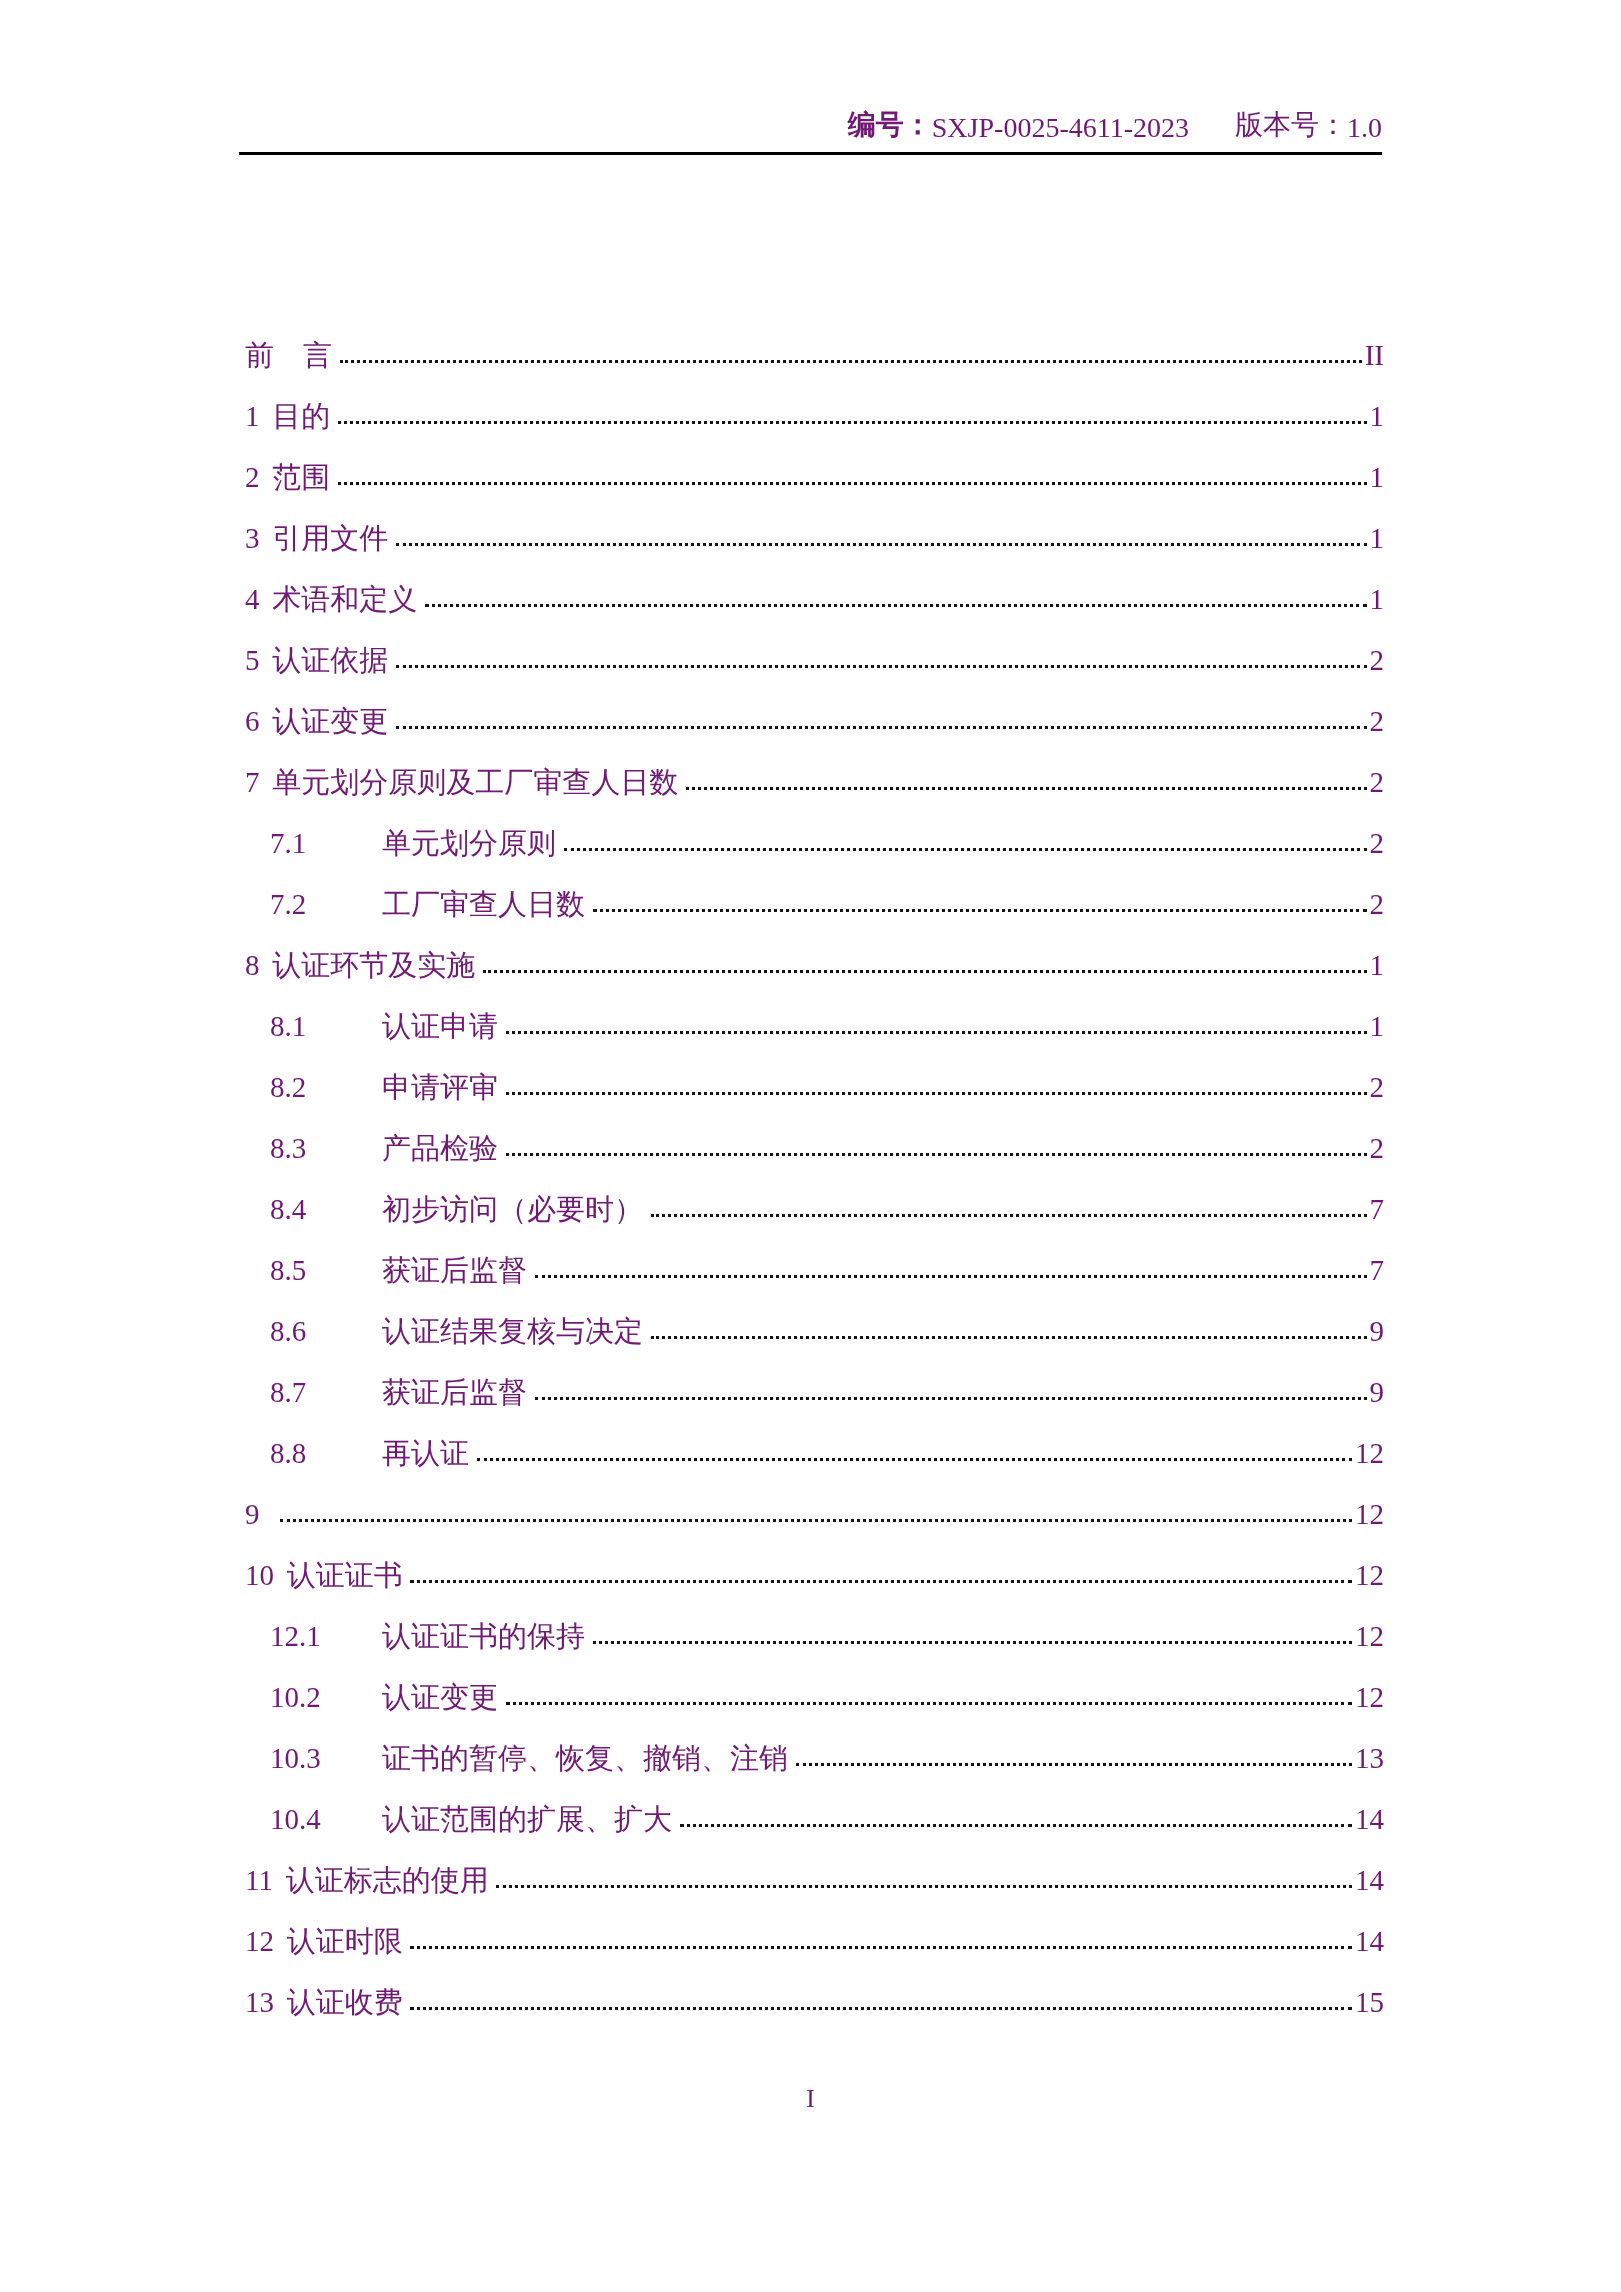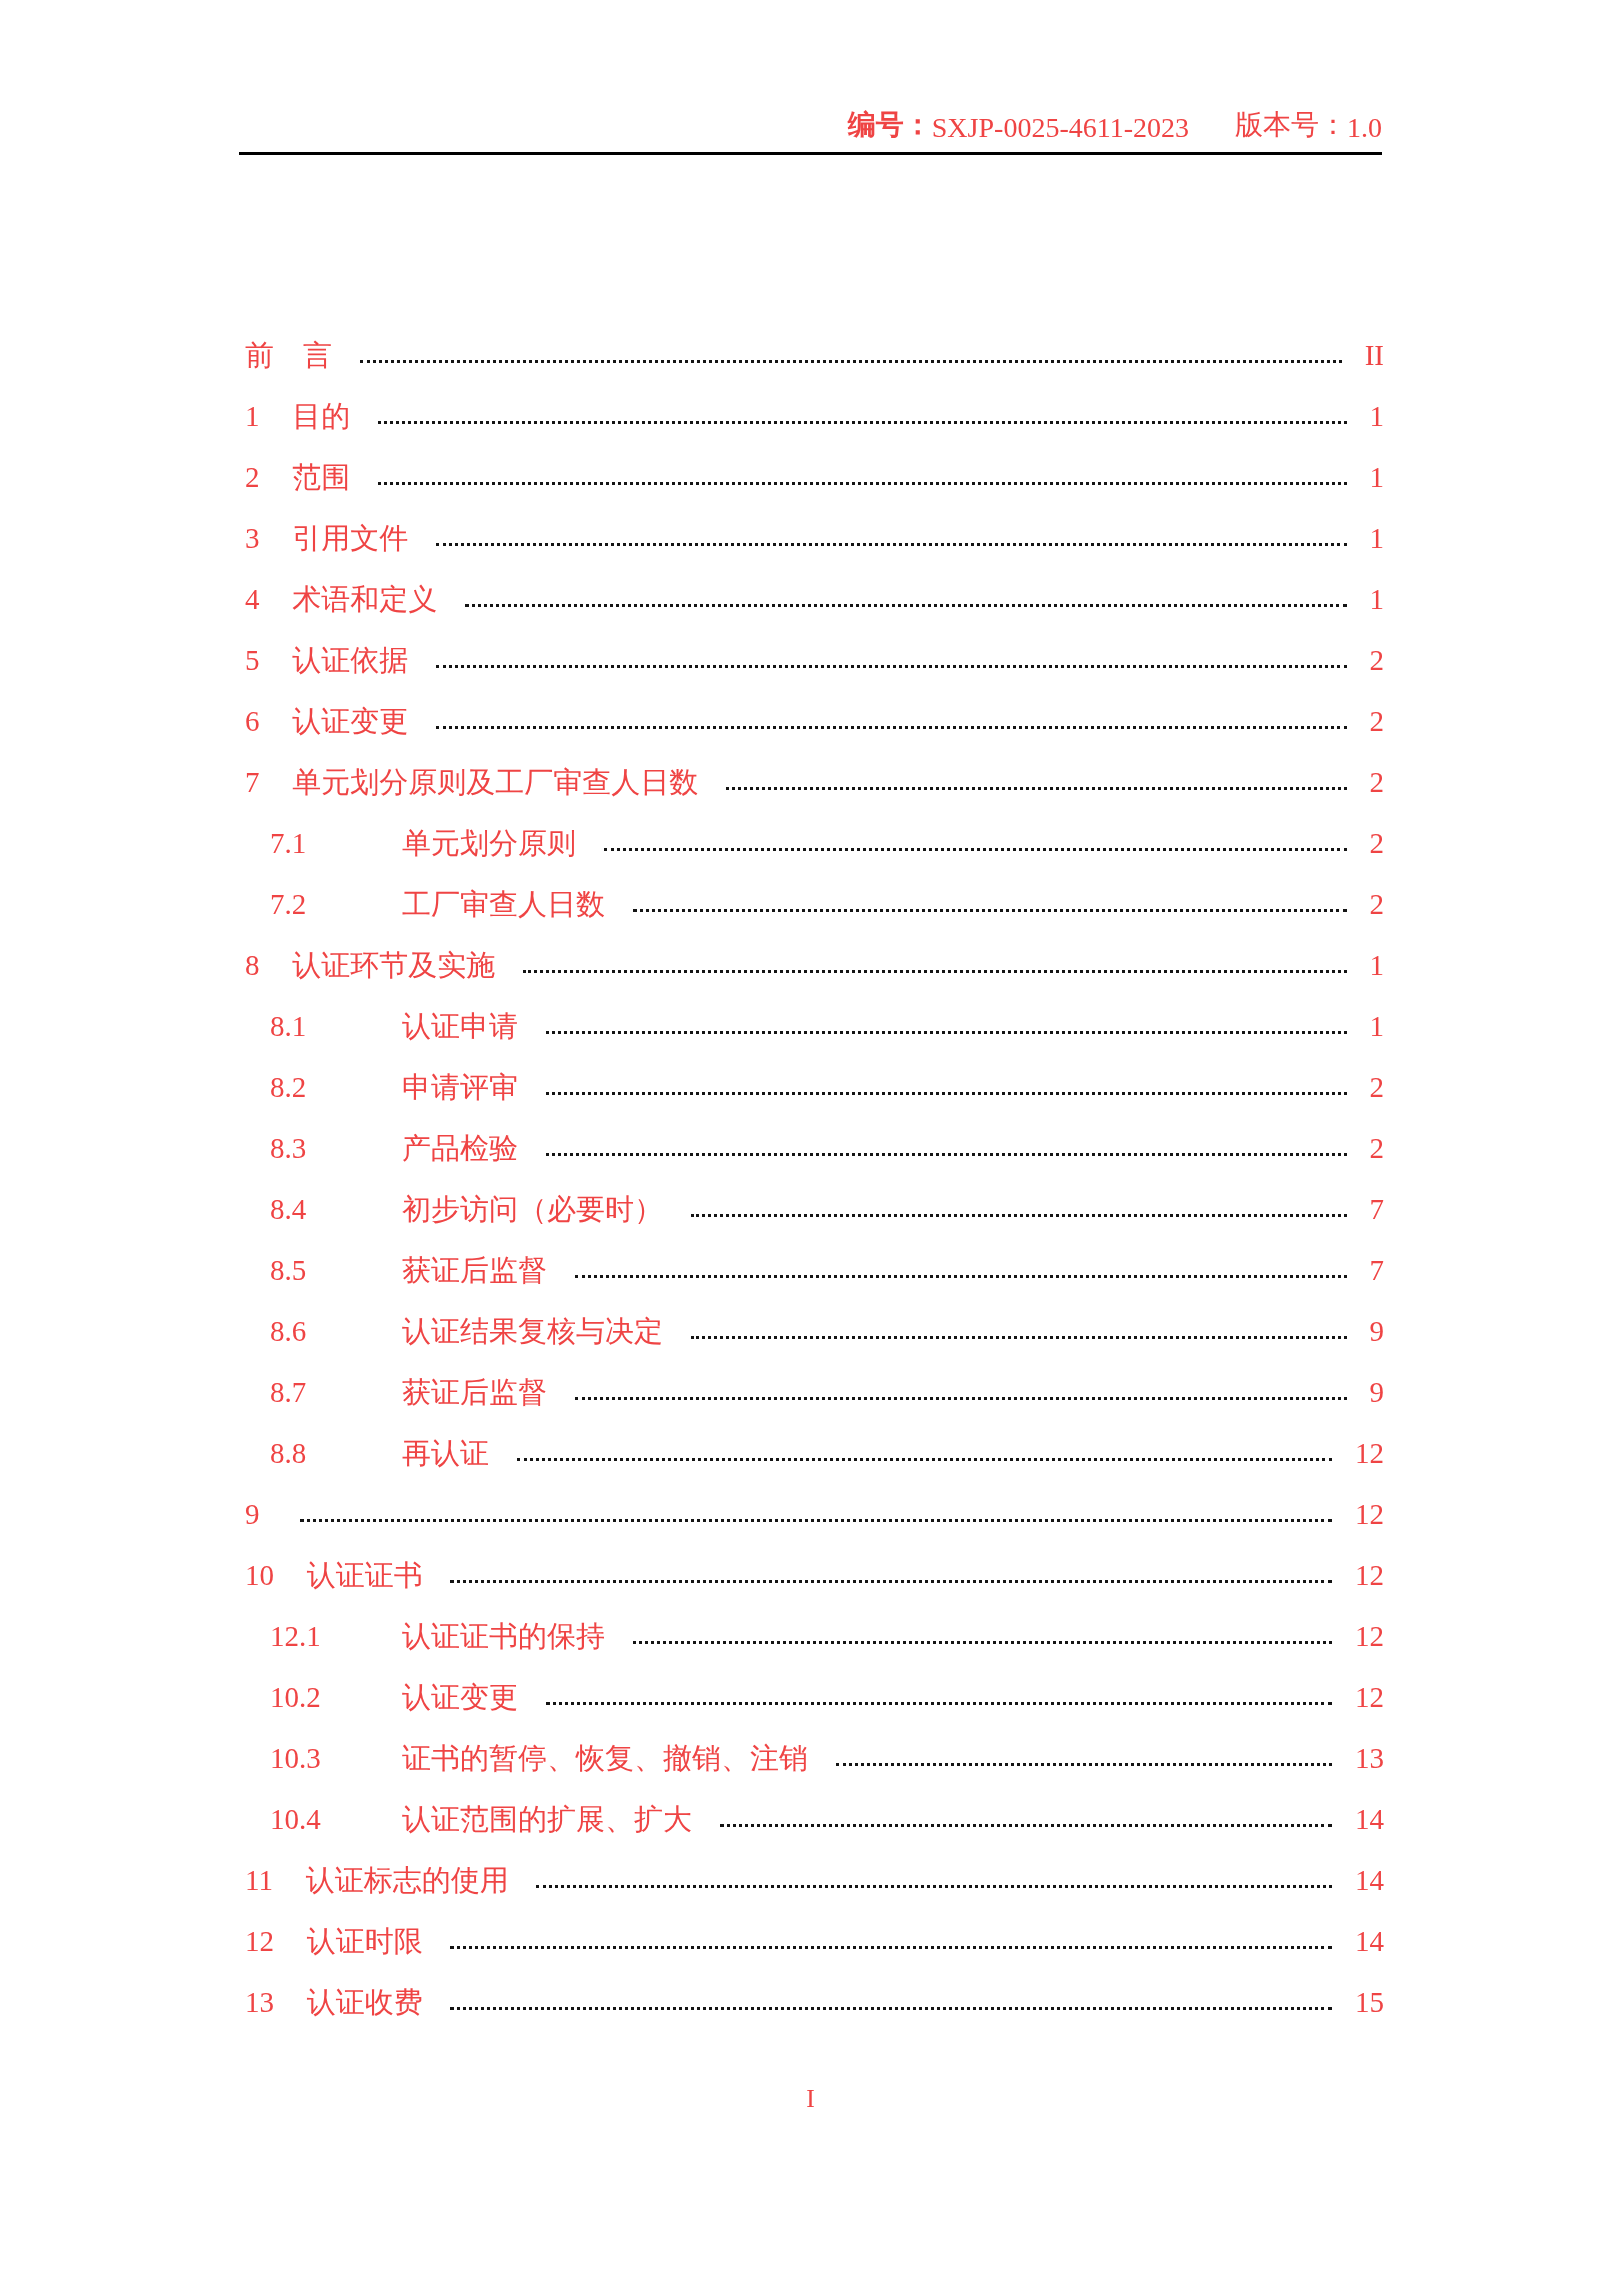--- a/index.html
+++ b/index.html
@@ -1,20 +1,20 @@
 <!DOCTYPE html>
 <html><head>
 <meta charset="utf-8">
 <style>
   html,body{margin:0;padding:0;background:#ffffff;}
   .page{
     position:relative;
     width:1621px;height:2293px;
     background:#ffffff;
-    color:#ef4444;
+    color:#701a75;
     font-family:"Liberation Serif","DejaVu Serif",serif;
     overflow:hidden;
   }
   
   .header{
     position:absolute;left:239px;top:0;width:1143px;height:155px;
     box-sizing:border-box;
     border-bottom:3.9px solid #000;
     display:flex;justify-content:flex-end;align-items:flex-end;
     padding-bottom:7.8px;
@@ -28,21 +28,20 @@
     text-align:center;
     font-size:42px;font-weight:700;letter-spacing:2.9px;
   }
   
   .toc{position:absolute;left:245px;top:310px;width:1139px;}
   .toc-row{
     display:flex;align-items:flex-end;
     height:61px;
     font-size:29px;line-height:1.12;
     white-space:nowrap;
-    gap:20px;
   }
   .toc-row .num{flex:none;margin-right:12.7px;}
   .toc-row.sub .num{margin-left:25px;width:112px;margin-right:0;box-sizing:border-box;}
   .toc-row .ttl{flex:none;}
   .toc-row .leader{
     flex:1 1 auto;min-width:19.6px;height:0;
     align-self:flex-end;
     border-bottom:3.3px dotted #141414;
     margin:0 2.9px 7.8px 7.8px;
   }

